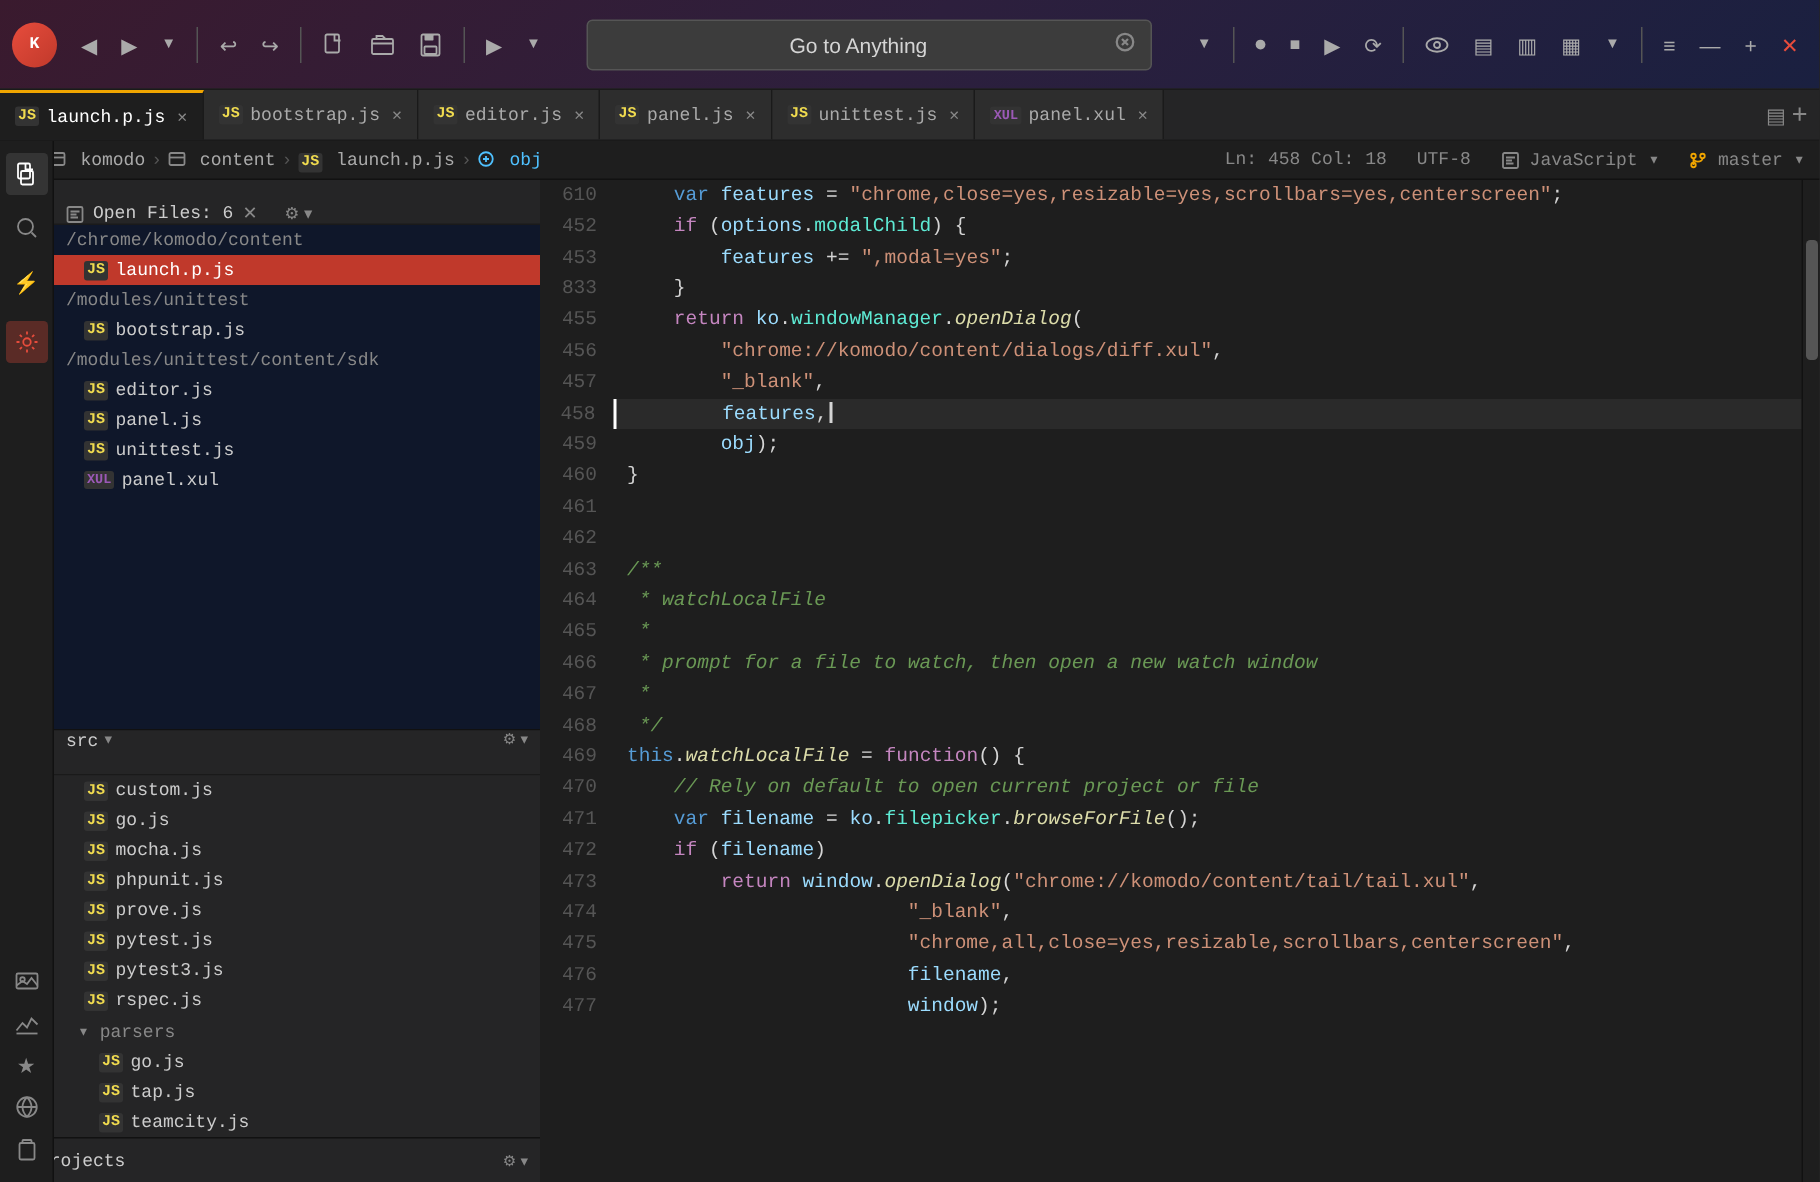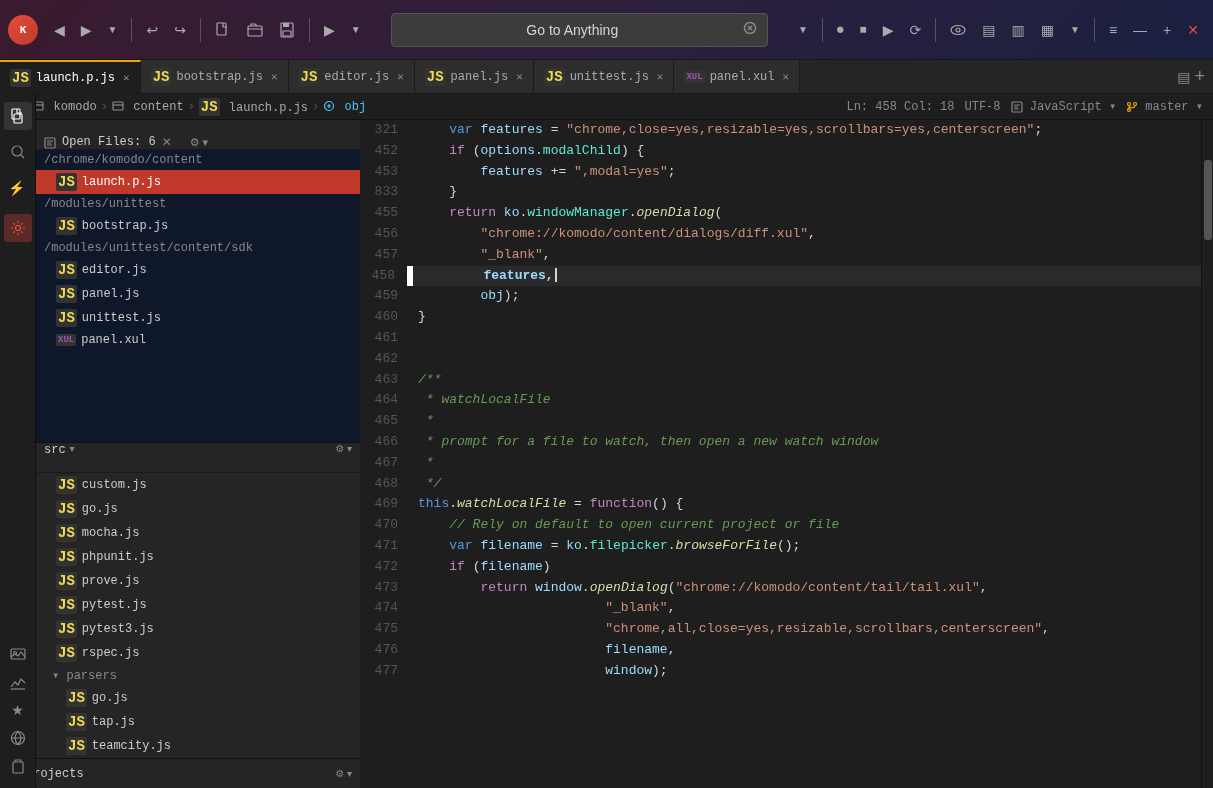--- a/index.html
+++ b/index.html
@@ -123,22 +123,21 @@
       color: #888;
       border-bottom: 1px solid #111;
       gap: 4px;
     }
     .breadcrumb-bar .crumb { color: #aaa; cursor: pointer; }
     .breadcrumb-bar .sep { color: #555; }
     .breadcrumb-bar .active-crumb { color: #4fc1ff; }
     .breadcrumb-right {
       margin-left: auto;
       display: flex;
-      align-items: center;
-      gap: 10px;
+      gap: 20px;
       color: #888;
       font-size: 12px;
     }
     .breadcrumb-right span { cursor: pointer; }
 
     
     .main-layout {
       display: flex;
       height: calc(788px - 60px - 34px - 26px);
     }
@@ -291,21 +290,21 @@
       color: #555;
       user-select: none;
       vertical-align: top;
     }
     .line-code {
       padding: 0 0 0 8px;
       white-space: pre;
       color: #d4d4d4;
       vertical-align: top;
     }
-    tr.cursor-line .line-code { background: #2a2a2a; border-left: 6px solid #ffffff; font-weight: bold; }
+    tr.cursor-line .line-code { background: #2a2a2a; border-left: 2px solid #ffffff; }
 
     
     .kw { color: #c586c0; }
     .kw2 { color: #569cd6; }
     .fn { color: #dcdcaa; font-style: italic; }
     .str { color: #ce9178; }
     .cm { color: #6a9955; font-style: italic; }
     .prop { color: #5eead4; }
     .op { color: #d4d4d4; }
     .var { color: #9cdcfe; }
@@ -317,21 +316,21 @@
       background: #1e1e1e;
       border-left: 1px solid #111;
     }
 
     
     .bottom-sidebar-icons {
       margin-top: auto;
     }
 
     
-    .js-icon { color: #f0db4f; font-size: 14px; background: #333; padding: 1px 2px; border-radius: 2px; font-weight: bold; }
+    .js-icon { color: #f0db4f; font-size: 10px; background: #333; padding: 1px 2px; border-radius: 2px; font-weight: bold; }
     .xul-icon { color: #9b59b6; font-size: 9px; background: #333; padding: 1px 2px; border-radius: 2px; font-weight: bold; }
 
     .komodo-logo {
       width: 30px;
       height: 30px;
       background: linear-gradient(135deg, #e74c3c, #c0392b);
       border-radius: 50%;
       display: flex;
       align-items: center;
       justify-content: center;
@@ -691,21 +690,21 @@
       <span style="margin-left:6px;">Projects</span>
       <button style="background:none;border:none;color:#888;cursor:pointer;font-size:10px;margin-left:auto;">⚙ ▾</button>
     </div>
   </div>
 
   <div class="code-editor">
     <div class="code-content">
       <table class="code-table">
         <tbody>
           <tr>
-            <td class="line-num">321</td>
+            <td class="line-num">610</td>
             <td class="line-code">    <span class="kw2">var</span> <span class="var">features</span> <span class="op">=</span> <span class="str">"chrome,close=yes,resizable=yes,scrollbars=yes,centerscreen"</span>;</td>
           </tr>
           <tr>
             <td class="line-num">452</td>
             <td class="line-code">    <span class="kw">if</span> (<span class="var">options</span>.<span class="prop">modalChild</span>) {</td>
           </tr>
           <tr>
             <td class="line-num">453</td>
             <td class="line-code">        <span class="var">features</span> <span class="op">+=</span> <span class="str">",modal=yes"</span>;</td>
           </tr>

